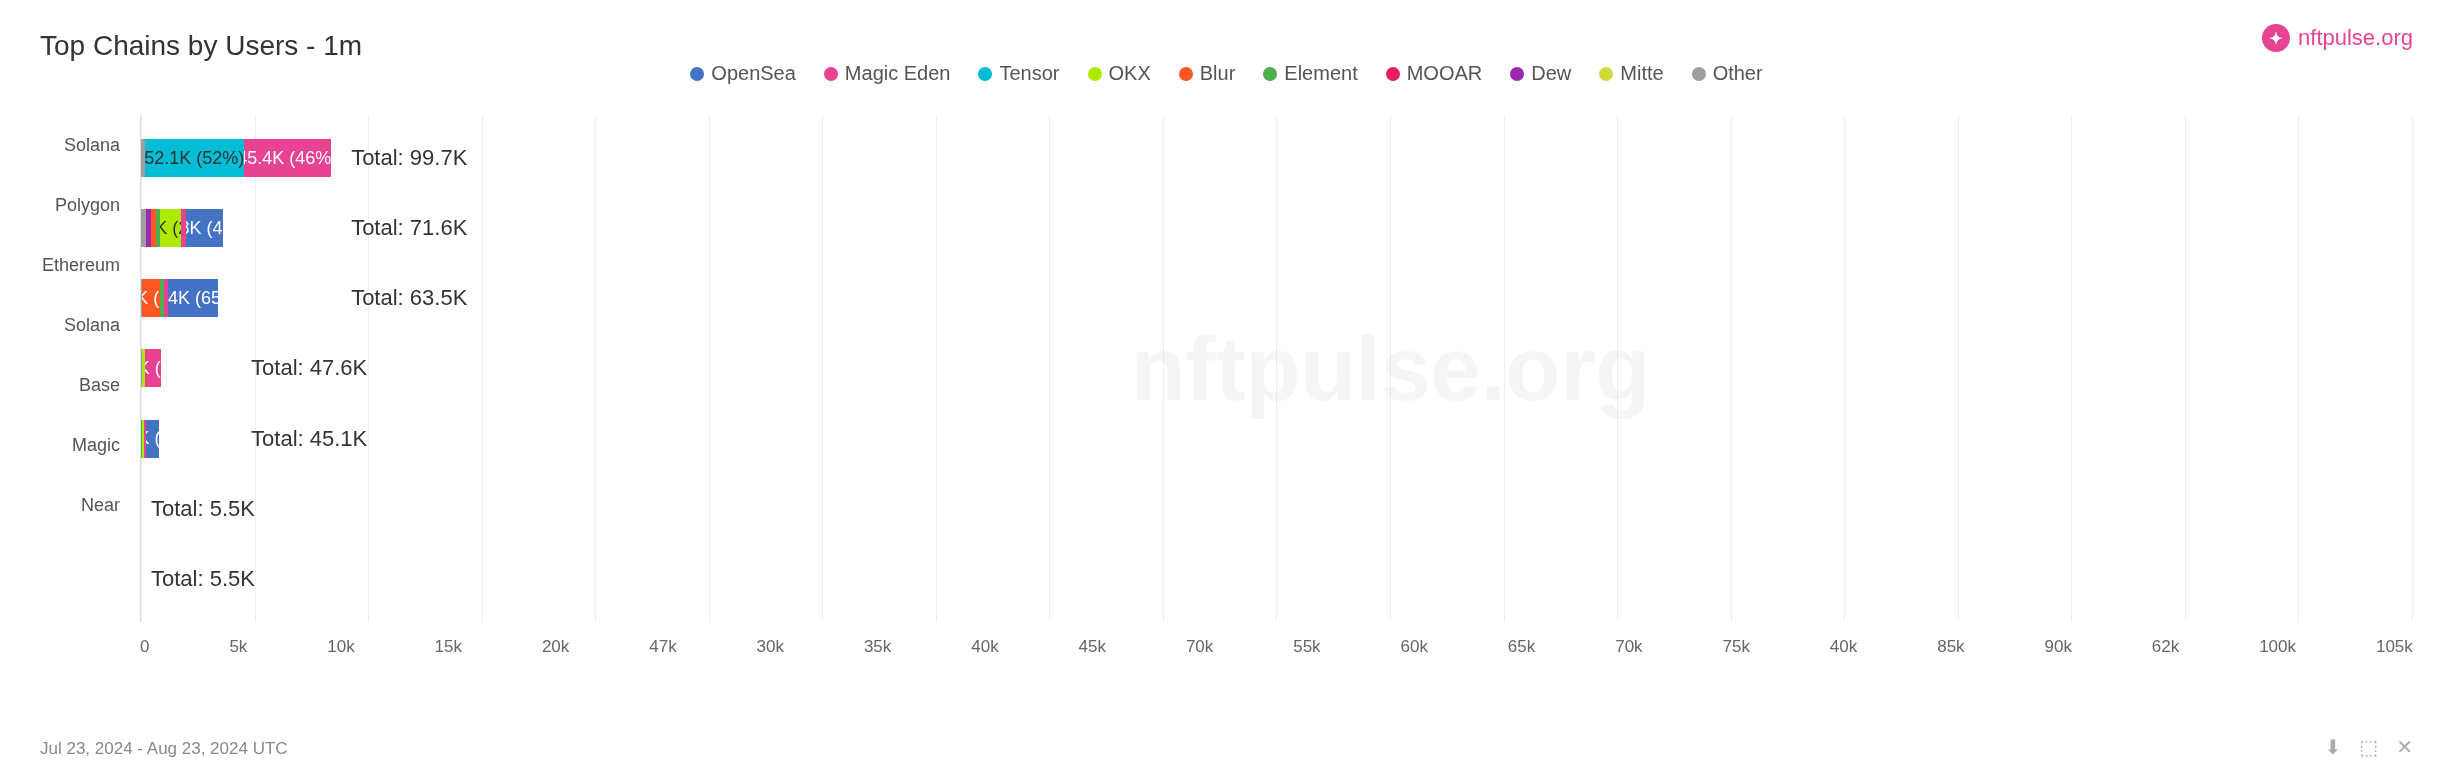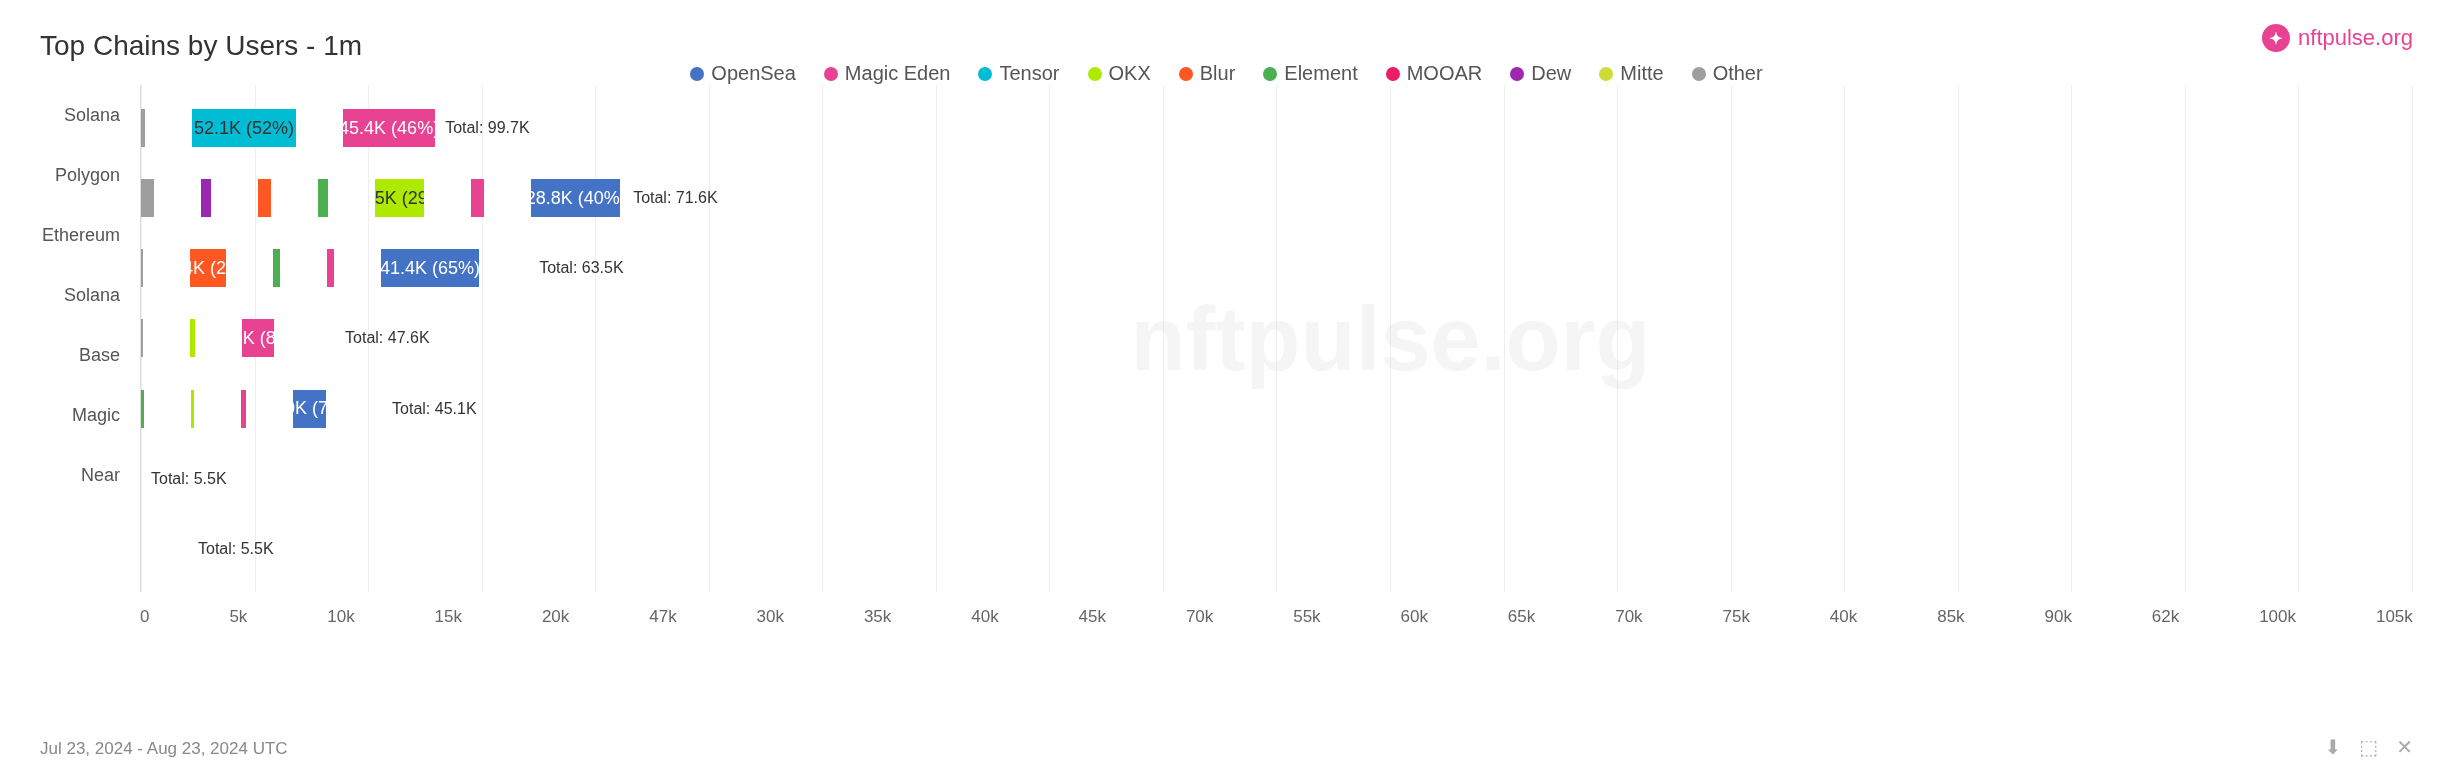--- a/index.html
+++ b/index.html
@@ -20,20 +20,21 @@
     .title {
       font-size: 28px;
       font-weight: 400;
       color: #333;
     }
     .legend {
       display: flex;
       align-items: flex-start;
       gap: 28px;
       justify-content: center;
+      margin-bottom: 30px;
       font-size: 20px;
       color: #555;
     }
     .legend-item {
       display: flex;
       align-items: center;
       gap: 7px;
     }
     .legend-dot {
       width: 14px;
@@ -94,27 +95,26 @@
     }
     .bar-row {
       display: flex;
       align-items: center;
       height: 55px;
     }
     .bar-segments {
       display: flex;
       height: 38px;
       position: relative;
-      gap: 47px;
     }
     .bar-seg {
       height: 100%;
     }
     .bar-label {
-      font-size: 16px;
+      font-size: 22px;
       color: #333;
       margin-left: 10px;
       white-space: nowrap;
     }
     .x-axis {
       height: 40px;
       display: flex;
       align-items: flex-end;
       padding-bottom: 5px;
     }

